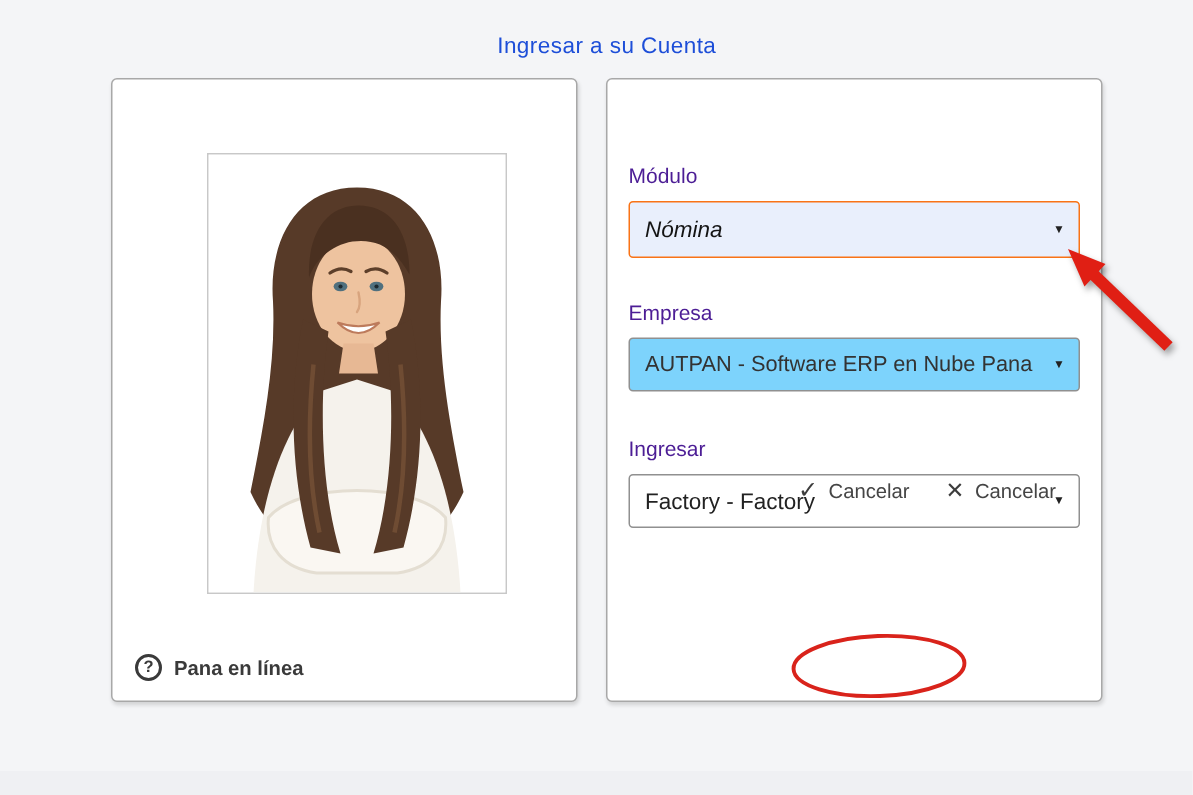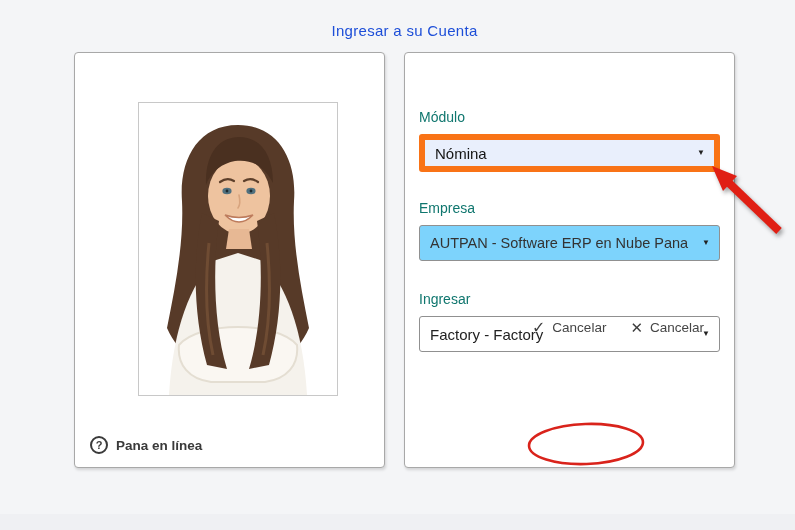--- a/index.html
+++ b/index.html
@@ -37,36 +37,36 @@
     display:flex; align-items:center; gap:8px;
     font-size:13.5px; font-weight:bold; color:#3a3a3a; cursor:pointer;
   }
   .help-icon {
     width:18px; height:18px; border:2px solid #3a3a3a; border-radius:50%;
     display:flex; align-items:center; justify-content:center;
     font-size:11px; font-weight:bold; color:#3a3a3a;
   }
 
   .form-area { position:absolute; left:14px; right:14px; top:0; }
-  .field-label { color:#0f766e; font-size:14px; }
+  .field-label { color:#4c1d95; font-size:14px; }
   .lbl-modulo   { margin-top:56px; }
   .lbl-empresa  { margin-top:28px; }
   .lbl-sucursal { margin-top:30px; }
 
   .select {
     position:relative; margin-top:9px; height:38px;
     display:flex; align-items:center;
     padding:0 24px 0 10px; font-size:15px; border-radius:3px;
     white-space:nowrap; overflow:hidden; cursor:pointer;
   }
   .select .caret {
     position:absolute; right:9px; top:50%; transform:translateY(-50%);
     font-size:8px; color:#222; line-height:1;
   }
-  .select-focused  { background:#e9effc; border:6px solid #f97316; color:#141414; }
+  .select-focused  { background:#e9effc; border:1px solid #f97316; color:#141414;font-style:italic; }
   .select-disabled { background:#7dd3fc; border:1px solid #909090; color:#333; height:36px; font-size:14.5px; }
   .select-normal   { background:#ffffff; border:1px solid #909090; color:#222; height:36px; }
 
   .actions {
     position:absolute; right:16px; bottom:15px;
     display:flex; align-items:center; gap:24px;
   }
   .btn {
     display:flex; align-items:center; gap:7px;
     font-size:13.5px; color:#454545; cursor:pointer;

